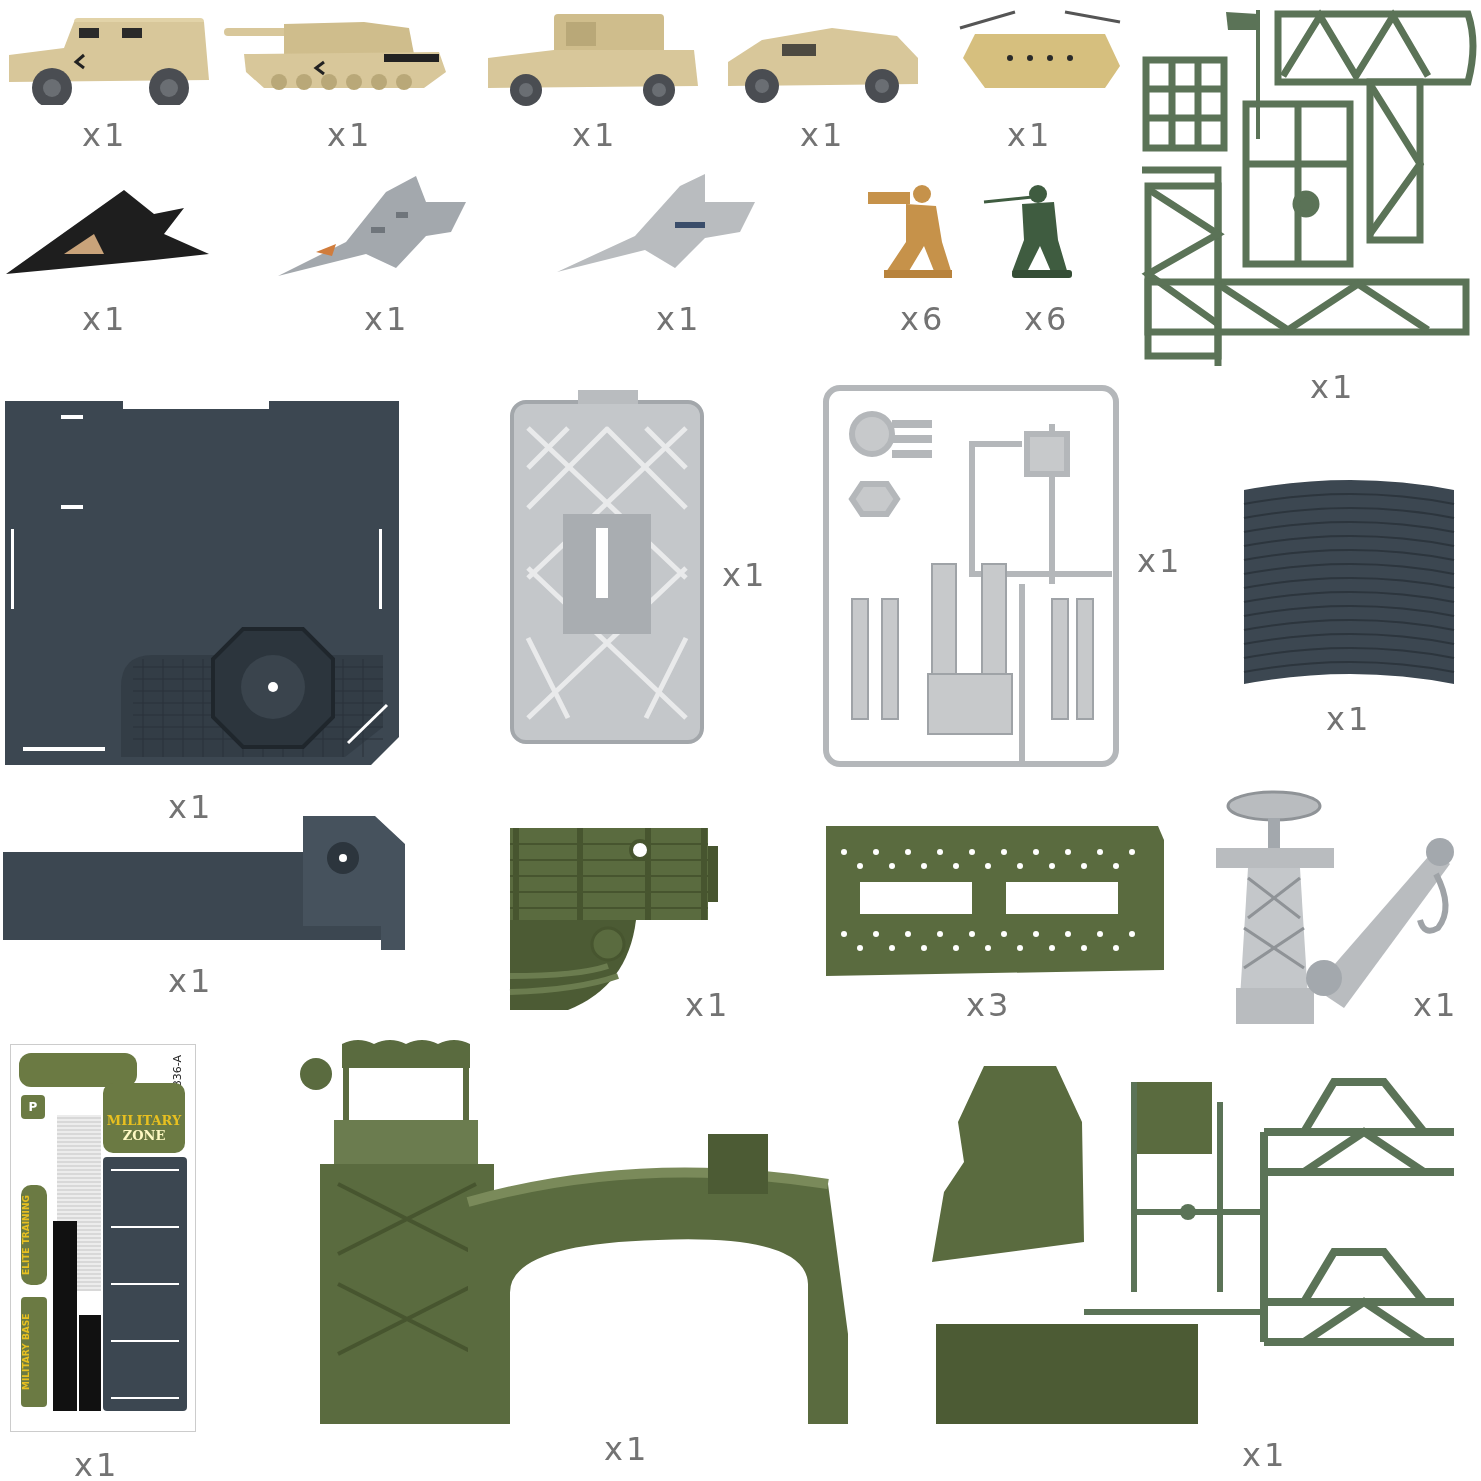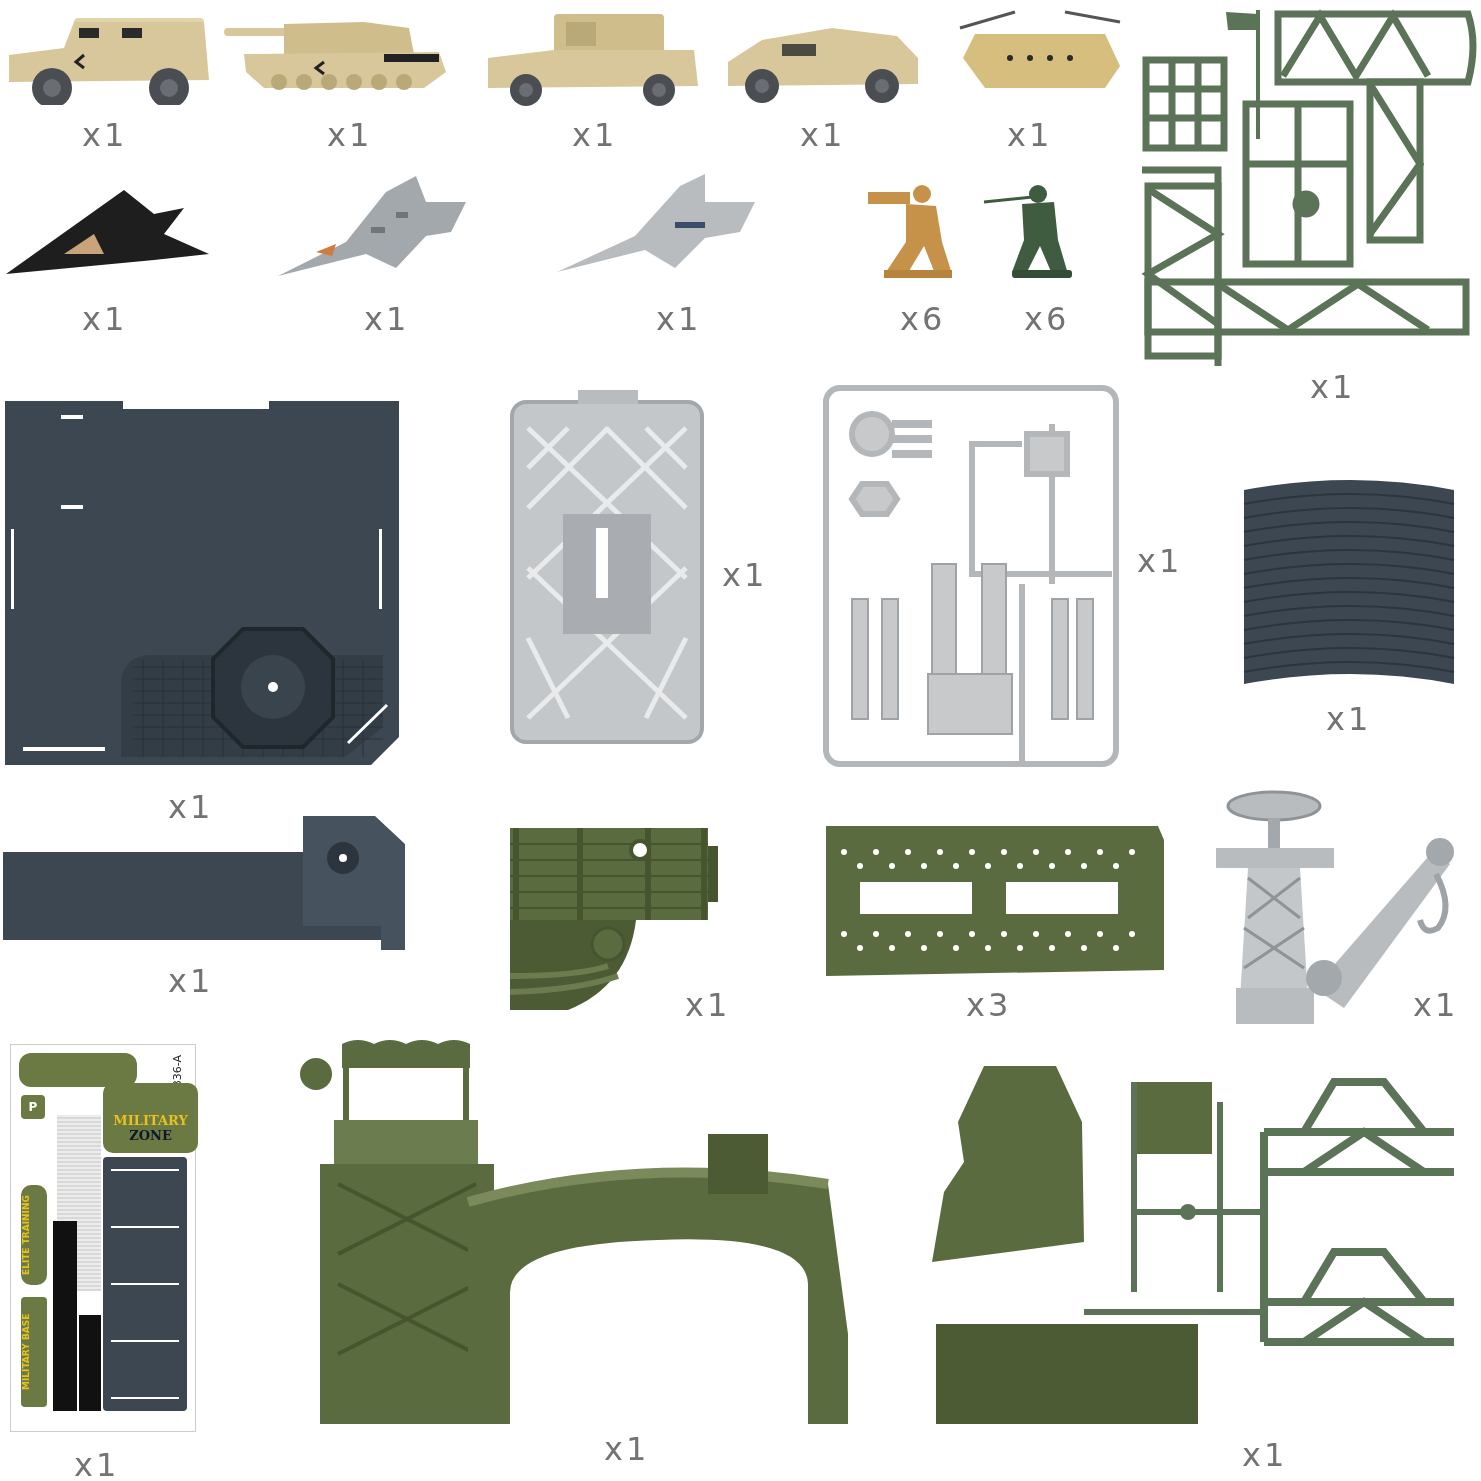--- a/index.html
+++ b/index.html
@@ -326,23 +326,23 @@
     <path d="M222 86 Q240 120 224 140 Q210 148 206 132" stroke="#9fa3a7" stroke-width="6" fill="none"></path>
     <circle cx="110" cy="190" r="18" fill="#a3a8ad"></circle>
   </svg>
 </div>
 <div class="qty" style="left:1413px;top:986px;">x1</div>
 
 <div class="part" style="left:10px;top:1044px;width:184px;height:386px;border:1px solid #ccc;background:#fff;">
   <div style="position:absolute;left:8px;top:8px;width:118px;height:34px;border-radius:12px;background:#6b7a43;"></div>
   <div style="position:absolute;left:160px;top:10px;font-size:11px;color:#222;writing-mode:vertical-rl;transform:rotate(180deg);">P836-A</div>
   <div style="position:absolute;left:10px;top:50px;width:24px;height:24px;background:#6b7a43;color:#fff;font-size:12px;font-weight:bold;text-align:center;line-height:24px;border-radius:4px;">P</div>
-  <div style="position:absolute;left:92px;top:38px;width:95px;height:70px;background:#6b7a43;border-radius:10px;text-align:center;">
+  <div style="position:absolute;left:92px;top:38px;width:82px;height:70px;background:#6b7a43;border-radius:10px;text-align:center;">
     <div style="font-family:'DejaVu Serif',serif;font-weight:bold;font-size:13px;color:#e8c020;margin-top:30px;">MILITARY</div>
-    <div style="font-family:'DejaVu Serif',serif;font-weight:bold;font-size:13px;color:#0f172a;text-align:center;">ZONE</div>
+    <div style="font-family:'DejaVu Serif',serif;font-weight:bold;font-size:13px;color:#fef9c3;text-align:center;">ZONE</div>
   </div>
   <div style="position:absolute;left:46px;top:70px;width:44px;height:176px;background:repeating-linear-gradient(0deg,#d8d8d8 0 2px,#ececec 2px 4px);"></div>
   <div style="position:absolute;left:10px;top:140px;width:26px;height:100px;background:#6b7a43;color:#e8c020;font-size:9px;font-weight:bold;writing-mode:vertical-rl;transform:rotate(180deg);text-align:center;border-radius:10px;">ELITE TRAINING</div>
   <div style="position:absolute;left:10px;top:252px;width:26px;height:110px;background:#6b7a43;color:#e8c020;font-size:9px;font-weight:bold;writing-mode:vertical-rl;transform:rotate(180deg);text-align:center;border-radius:4px;">MILITARY BASE</div>
   <div style="position:absolute;left:42px;top:176px;width:24px;height:190px;background:#111;"></div>
   <div style="position:absolute;left:68px;top:270px;width:22px;height:96px;background:#111;"></div>
   <div style="position:absolute;left:92px;top:112px;width:84px;height:254px;background:#3c4751;border-radius:4px;">
     <div style="position:absolute;left:8px;top:12px;width:68px;height:228px;border-top:2px solid #fff;background:repeating-linear-gradient(180deg,transparent 0 55px,#fff 55px 57px);"></div>
   </div>
 </div>

